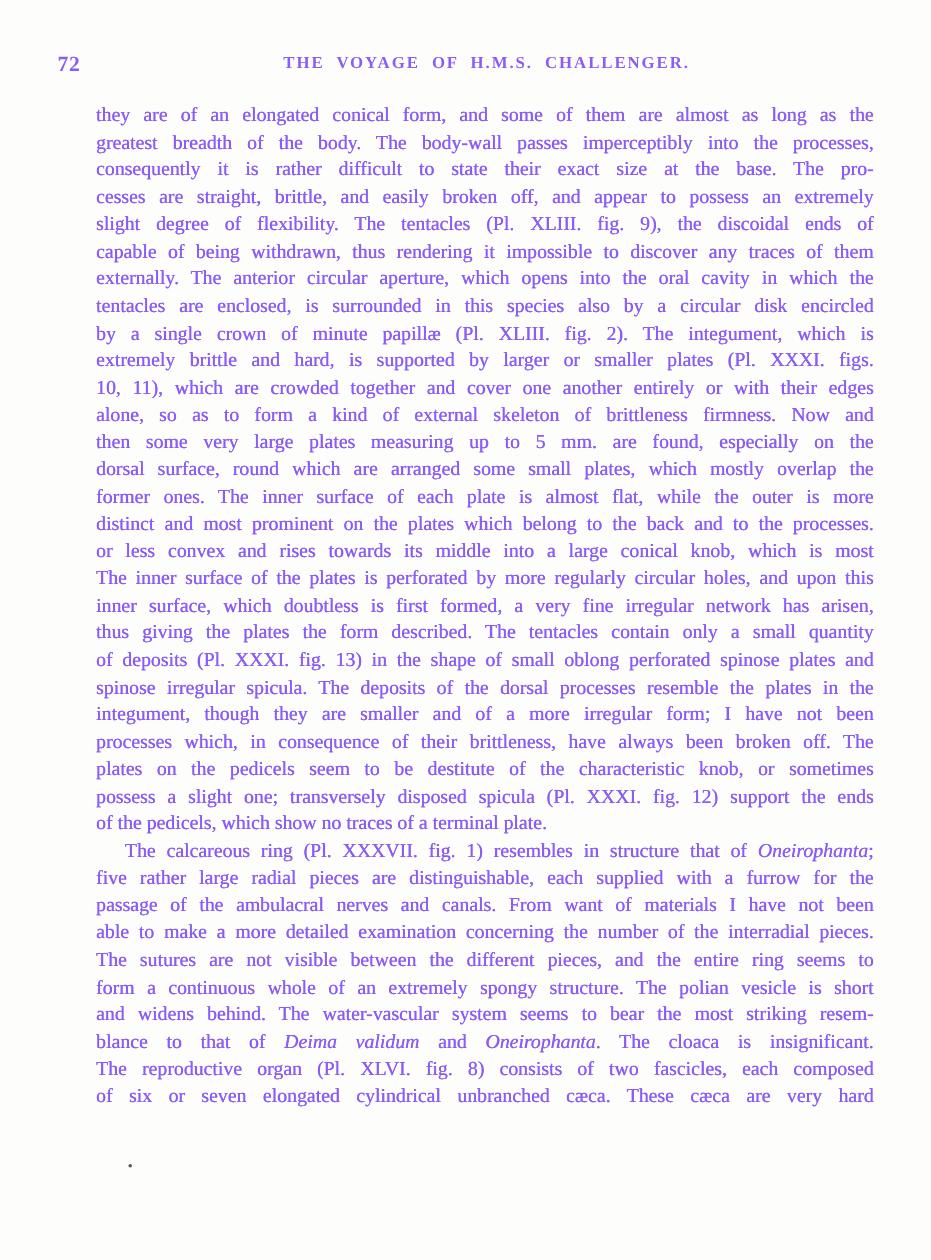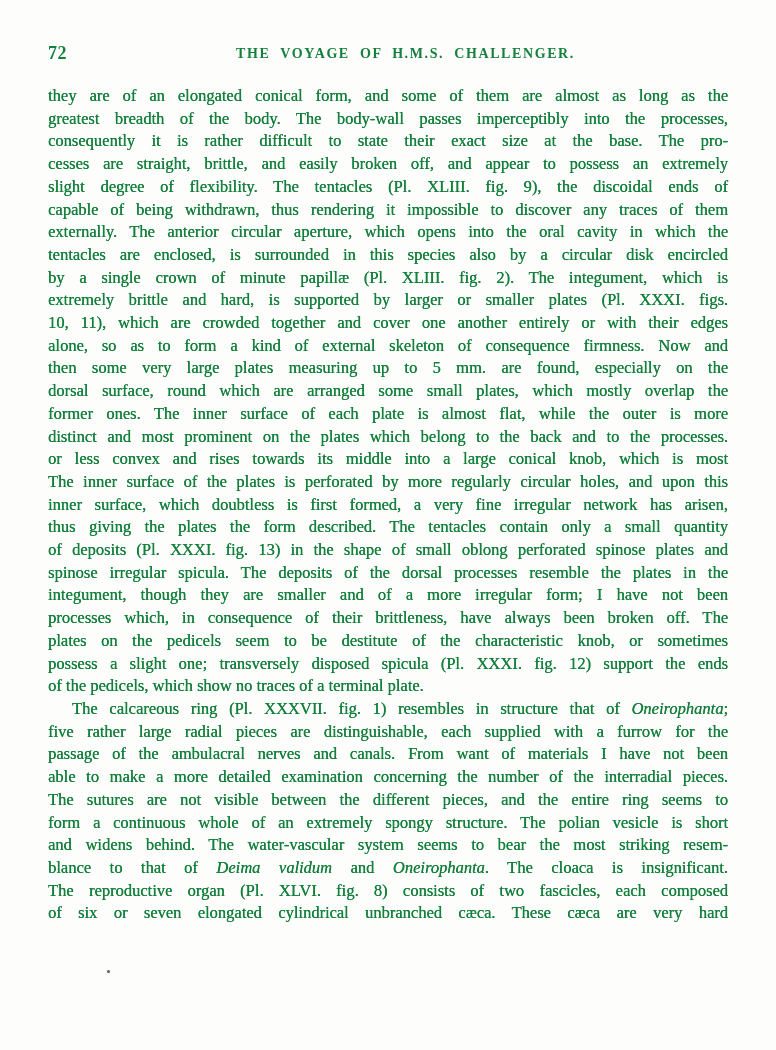--- a/index.html
+++ b/index.html
@@ -5,21 +5,21 @@
   html, body {
     margin: 0;
     padding: 0;
     background: #ffffff;
   }
   .page {
     position: relative;
     width: 776px;
     height: 1050px;
     background: #fdfdfc;
-    color: #15803d;
+    color: #8b5cf6;
     font-family: "Liberation Serif", serif;
     overflow: hidden;
   }
   .page-number {
     position: absolute;
     left: 48px;
     top: 43px;
     font-size: 18px;
     font-weight: bold;
     letter-spacing: 0.5px;
@@ -42,20 +42,21 @@
     top: 85px;
     width: 680px;
     font-size: 16.5px;
     line-height: 22.7px;
     text-shadow: 0.25px 0 0 currentColor; 
   }
   .para { margin: 0; padding: 0; }
   .line {
     text-align: justify;
     text-align-last: justify;
+    margin-left: 32px;
   }
   .line.last {
     text-align-last: left;
   }
   .line.indent {
     text-indent: 24px;
   }
   .it { font-style: italic; }
   .ink-speck {
     position: absolute;
@@ -79,21 +80,21 @@
         <div class="line"><span>greatest breadth of the body.  The body-wall passes imperceptibly into the processes,</span></div>
         <div class="line"><span>consequently it is rather difficult to state their exact size at the base.  The pro-</span></div>
         <div class="line"><span>cesses are straight, brittle, and easily broken off, and appear to possess an extremely</span></div>
         <div class="line"><span>slight degree of flexibility.  The tentacles (Pl. XLIII. fig. 9), the discoidal ends of</span></div>
         <div class="line"><span>capable of being withdrawn, thus rendering it impossible to discover any traces of them</span></div>
         <div class="line"><span>externally.  The anterior circular aperture, which opens into the oral cavity in which the</span></div>
         <div class="line"><span>tentacles are enclosed, is surrounded in this species also by a circular disk encircled</span></div>
         <div class="line"><span>by a single crown of minute papillæ (Pl. XLIII. fig. 2).  The integument, which is</span></div>
         <div class="line"><span>extremely brittle and hard, is supported by larger or smaller plates (Pl. XXXI. figs.</span></div>
         <div class="line"><span>10, 11), which are crowded together and cover one another entirely or with their edges</span></div>
-        <div class="line"><span>alone, so as to form a kind of external skeleton of consequence firmness.  Now and</span></div>
+        <div class="line"><span>alone, so as to form a kind of external skeleton of brittleness firmness.  Now and</span></div>
         <div class="line"><span>then some very large plates measuring up to 5 mm. are found, especially on the</span></div>
         <div class="line"><span>dorsal surface, round which are arranged some small plates, which mostly overlap the</span></div>
         <div class="line"><span>former ones.  The inner surface of each plate is almost flat, while the outer is more</span></div>
         <div class="line"><span>distinct and most prominent on the plates which belong to the back and to the processes.</span></div>
         <div class="line"><span>or less convex and rises towards its middle into a large conical knob, which is most</span></div>
         <div class="line"><span>The inner surface of the plates is perforated by more regularly circular holes, and upon this</span></div>
         <div class="line"><span>inner surface, which doubtless is first formed, a very fine irregular network has arisen,</span></div>
         <div class="line"><span>thus giving the plates the form described.  The tentacles contain only a small quantity</span></div>
         <div class="line"><span>of deposits (Pl. XXXI. fig. 13) in the shape of small oblong perforated spinose plates and</span></div>
         <div class="line"><span>spinose irregular spicula.  The deposits of the dorsal processes resemble the plates in the</span></div>

